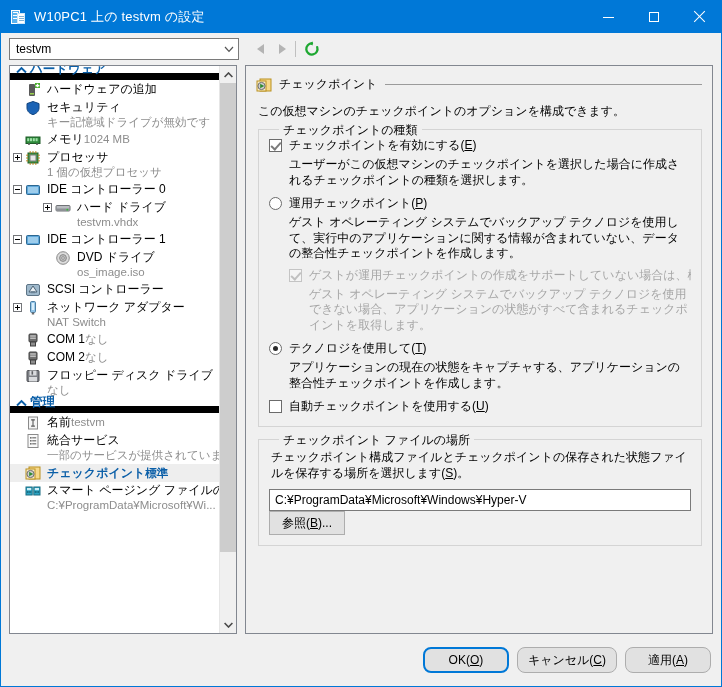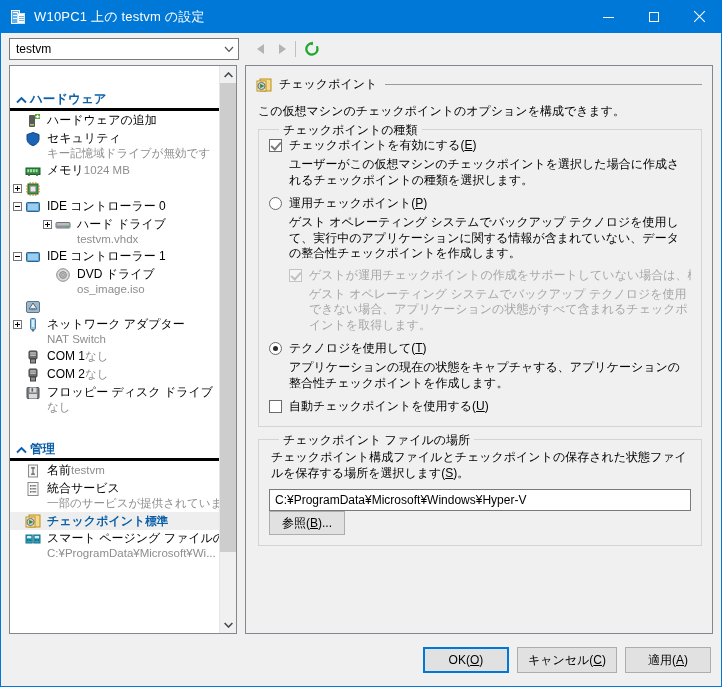--- a/index.html
+++ b/index.html
@@ -123,24 +123,23 @@
     display: flex;
     position: relative;
     overflow: hidden;
   }
   #tree {
     flex: 1; overflow: hidden;
     padding: 0;
   }
   .section-header {
     display: flex; align-items: center;
-    height: 20px; padding-left: 4px;
-    border-bottom: 3px solid #000000;
+    height: 14px; padding-left: 4px;
+    border-bottom: 7px solid #000000;
     margin-bottom: 1px;
-    margin-top: 25px;
   }
   .sec-chev {
     width: 14px; color: #0b5fa8; font-size: 12px; font-weight: bold;
     display: flex; align-items: center; justify-content: center;
   }
   .sec-title {
     color: #0b5fa8; font-weight: bold; font-size: 12.5px;
     margin-left: 2px;
   }
   .tree-item {
@@ -276,21 +275,21 @@
     display: flex; align-items: center; justify-content: center;
     font-size: 12px; padding: 0 10px;
   }
 
   
   #footer {
     height: 52px; flex: none;
     display: flex; align-items: center; justify-content: flex-end;
     padding-right: 10px; gap: 8px;
   }
-  #footer .btn { min-width: 86px; height: 26px; }
+  #footer .btn { min-width: 86px; height: 26px; border-radius: 8px; }
   #footer .btn.default {
     border: 2px solid #0078d7;
   }
 </style>
 </head>
 <body>
 
 <div id="window">
 
   <div id="titlebar">
@@ -403,20 +402,21 @@
                   <rect x="7.4" y="12.8" width="1.2" height="2"></rect>
                   <rect x="10.2" y="12.8" width="1.2" height="2"></rect>
                   <rect x="1.2" y="4.6" width="2" height="1.2"></rect>
                   <rect x="1.2" y="7.4" width="2" height="1.2"></rect>
                   <rect x="1.2" y="10.2" width="2" height="1.2"></rect>
                   <rect x="12.8" y="4.6" width="2" height="1.2"></rect>
                   <rect x="12.8" y="7.4" width="2" height="1.2"></rect>
                   <rect x="12.8" y="10.2" width="2" height="1.2"></rect>
                 </g>
               </svg></span>
+            <span class="item-text"><span class="item-label">プロセッサ</span><span class="item-sub">1 個の仮想プロセッサ</span></span>
           </div>
           <div class="tree-item indent-1">
             <span class="expander">
               <span class="exp-box"></span>
             </span>
             <span class="ico"><svg width="16" height="16" viewBox="0 0 16 16">
                 <rect x="1.5" y="3.5" width="13" height="9" rx="1" fill="#4f9ed6" stroke="#2c6790"></rect>
                 <rect x="2.8" y="4.8" width="10.4" height="6.4" fill="#9dcdec"></rect>
               </svg></span>
             <span class="item-text"><span class="item-label">IDE コントローラー 0</span></span>
@@ -451,20 +451,21 @@
               </svg></span>
             <span class="item-text"><span class="item-label">DVD ドライブ</span><span class="item-sub">os_image.iso</span></span>
           </div>
           <div class="tree-item indent-1">
             <span class="expander"></span>
             <span class="ico"><svg width="16" height="16" viewBox="0 0 16 16">
                 <rect x="1.5" y="2.5" width="13" height="11" rx="1.5" fill="#9fb9cc" stroke="#5d7486"></rect>
                 <path d="M4 10 L8 4 L12 10 Z" fill="#e8eef3" stroke="#4c6374"></path>
                 <rect x="6" y="9.2" width="4" height="2" fill="#6a8295"></rect>
               </svg></span>
+            <span class="item-text"><span class="item-label">SCSI コントローラー</span></span>
           </div>
           <div class="tree-item indent-1">
             <span class="expander">
               <span class="exp-box plus"></span>
             </span>
             <span class="ico"><svg width="16" height="16" viewBox="0 0 16 16">
                 <rect x="5.5" y="1.5" width="5" height="11" rx="1.2" fill="#8fc3e8" stroke="#4b7ea3"></rect>
                 <rect x="6.8" y="3" width="2.4" height="7" fill="#d9eefb"></rect>
                 <rect x="6.8" y="12.5" width="2.4" height="2" fill="#6d6d6d"></rect>
               </svg></span>

